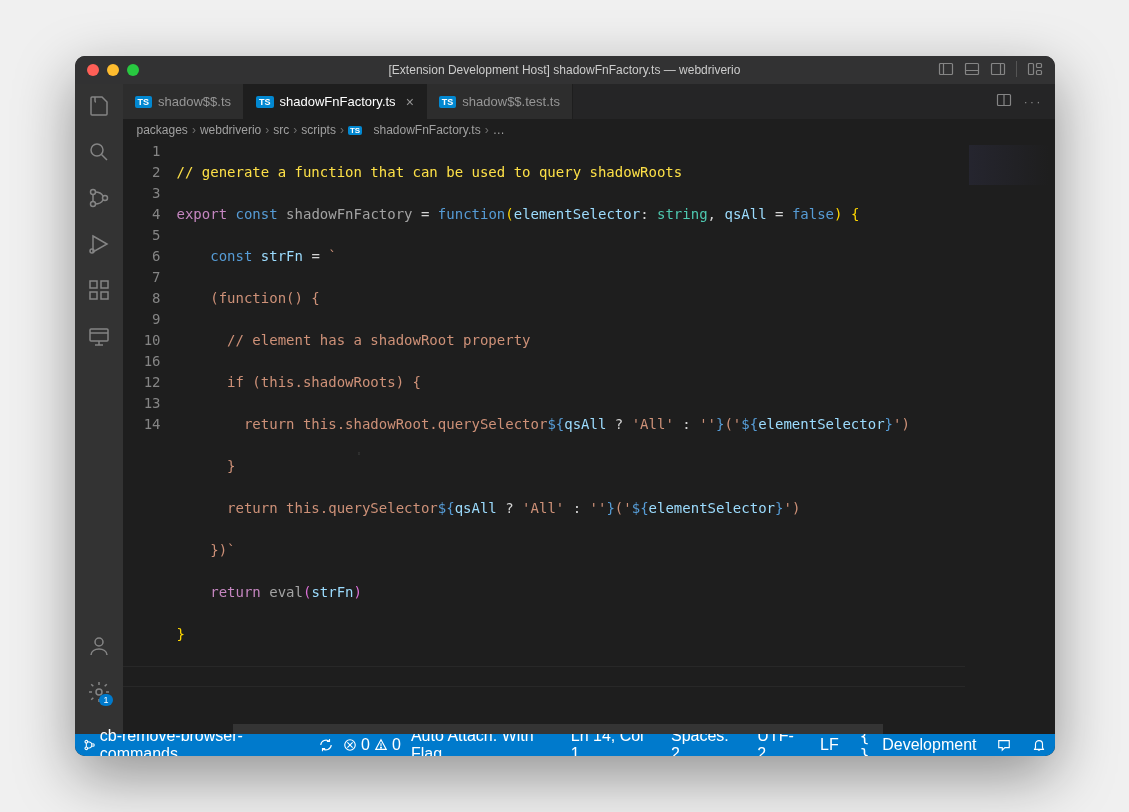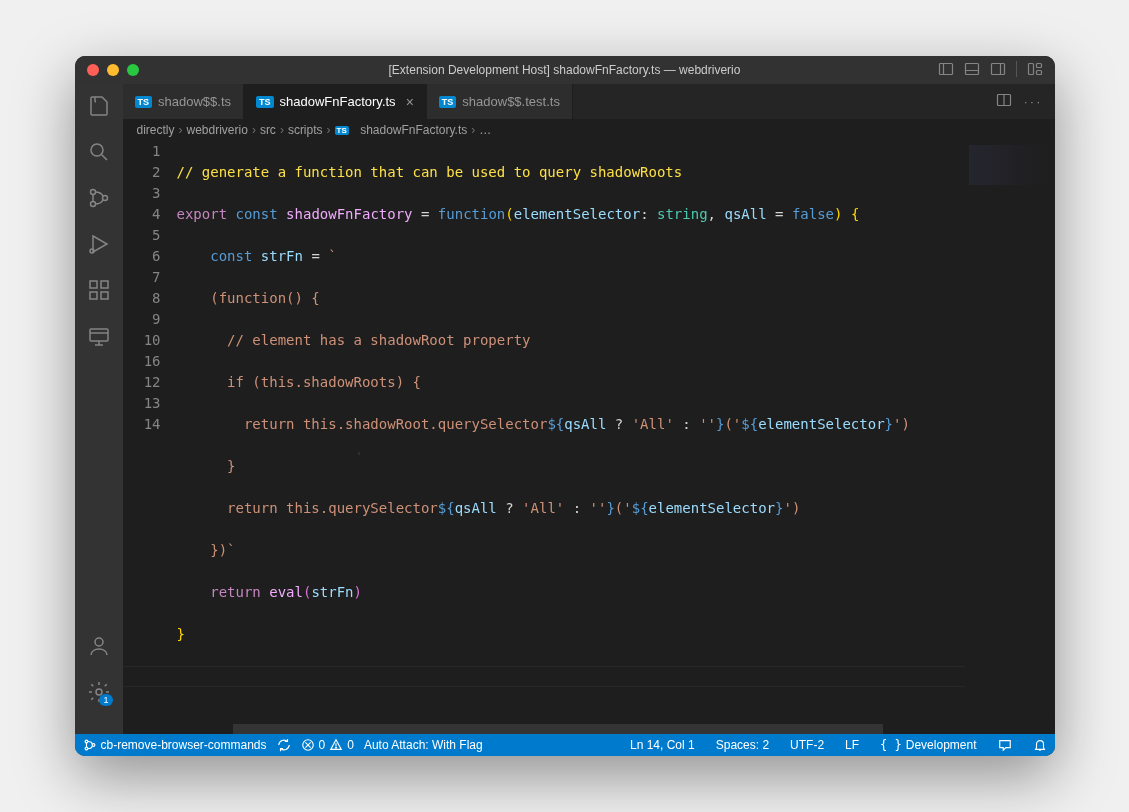--- a/index.html
+++ b/index.html
@@ -90,21 +90,21 @@
     border-top: 1px solid #282828; border-bottom: 1px solid #282828;
   }
   .text-cursor {
     position: absolute; width: 2px; height: 16px;
     left: 80px; top: 278px; color: #aeafad;
   }
   
   .c-comment { color: #fde047; }
   .c-keyword { color: #c586c0; }
   .c-storage { color: #569cd6; }
-  .c-func { color: #f0abfc; }
+  .c-func { color: #a3a3a3; }
   .c-var { color: #9cdcfe; }
   .c-type { color: #4ec9b0; }
   .c-string { color: #ce9178; }
   .c-punct { color: #d4d4d4; }
   .c-paren1 { color: #ffd700; }
   .c-paren2 { color: #da70d6; }
   
   .minimap {
     position: absolute; top: 0; right: 0; width: 90px; height: 100%;
     background: #1e1e1e;
@@ -112,21 +112,21 @@
   .minimap-content {
     width: 80px; height: 40px; margin: 4px;
     background: linear-gradient(90deg, #2a2a3a 0%, #1e1e1e 100%);
     opacity: 0.6;
   }
   .hscroll { height: 10px; background: #1e1e1e; position: relative; }
   .hscroll-thumb { position: absolute; left: 110px; top: 0; height: 10px; width: 650px; background: rgba(121,121,121,0.25); }
   
   .statusbar {
     height: 22px; background: #007acc; color: #fff;
-    display: flex; align-items: center; font-size: 12px;
+    display: flex; align-items: center; font-size: 16px;
     padding: 0 8px; gap: 10px;
   }
   .statusbar .sb-item { display: flex; align-items: center; gap: 4px; cursor:pointer;}
   .statusbar .sb-right { margin-left: auto; display: flex; gap: 21px; align-items:center;}
   .statusbar svg { width: 14px; height: 14px; }
 </style>
 </head>
 <body>
 
 <div class="window">
@@ -241,21 +241,21 @@
         <div class="tabs-right">
           <span><svg viewBox="0 0 16 16" fill="none" stroke="currentColor" stroke-width="1.2">
                 <rect x="1.5" y="2.5" width="13" height="11" rx="1"></rect>
                 <line x1="8" y1="2.5" x2="8" y2="13.5"></line>
               </svg></span>
           <span style="letter-spacing:2px;">···</span>
         </div>
       </div>
 
       <div class="breadcrumbs">
-        <span class="crumb">directly</span>
+        <span class="crumb">packages</span>
         <span class="chev">›</span>
         <span class="crumb">webdriverio</span>
         <span class="chev">›</span>
         <span class="crumb">src</span>
         <span class="chev">›</span>
         <span class="crumb">scripts</span>
         <span class="chev">›</span>
         <span class="crumb"><span class="ts-badge">TS</span>&nbsp;<span>shadowFnFactory.ts</span></span>
         <span class="chev">›</span>
         <span class="crumb">…</span>

